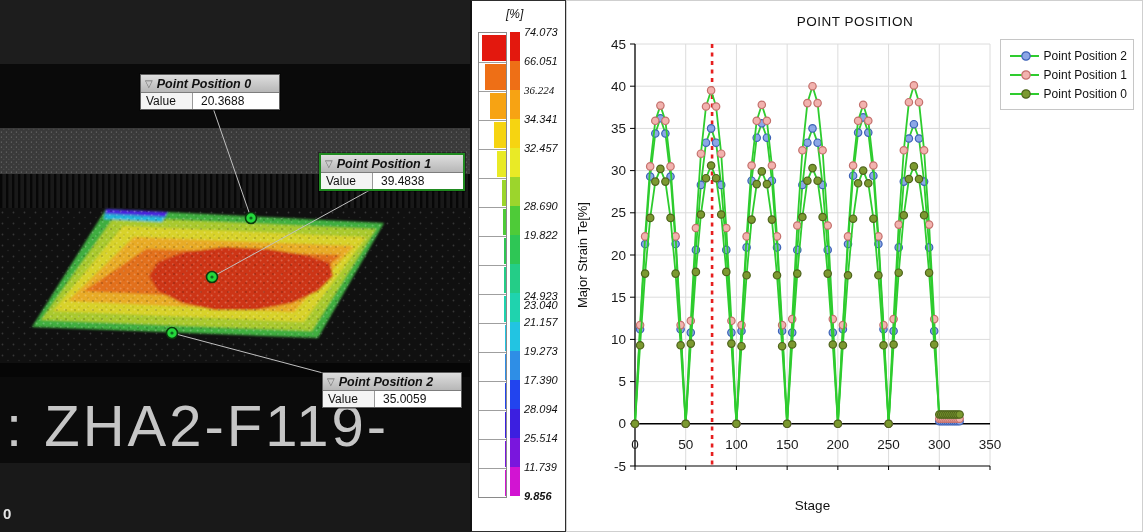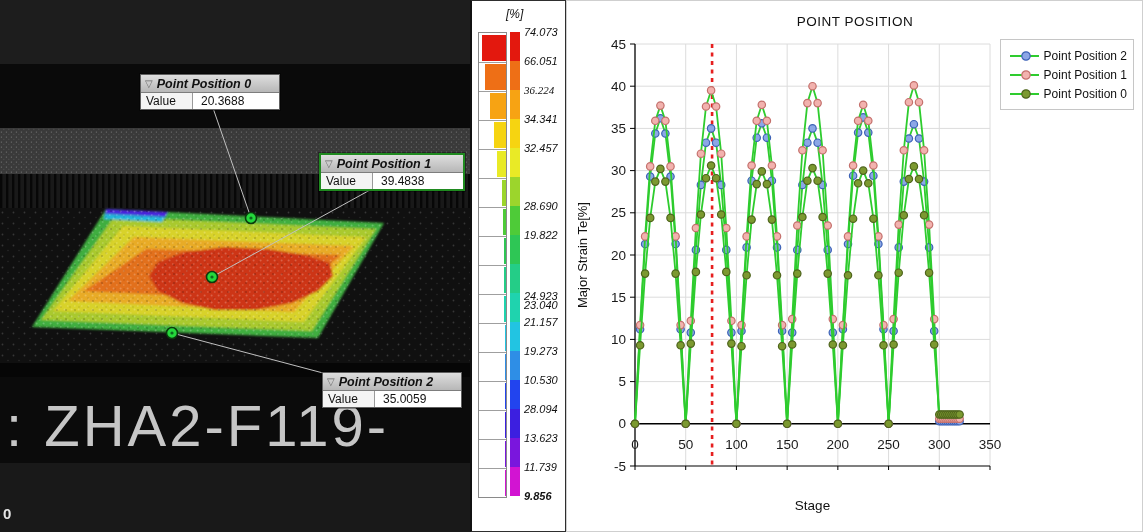--- a/index.html
+++ b/index.html
@@ -217,23 +217,23 @@
     <div class="ctick" style="top: 83px; font-family: Liberation Serif, serif;">36.224</div>
     <div class="ctick" style="top: 112px;">34.341</div>
     <div class="ctick" style="top: 141px; text-align: center;">32.457</div>
     <div class="ctick" style="top: 170px; margin-left: 48px;">30.574</div>
     <div class="ctick" style="top: 199px;">28.690</div>
     <div class="ctick" style="top: 228px;">19.822</div>
     <div class="ctick" style="top: 257px; margin-top: 32px;">24.923</div>
     <div class="ctick" style="top: 298px;">23.040</div>
     <div class="ctick" style="top: 315px;">21.157</div>
     <div class="ctick" style="top: 344px;">19.273</div>
-    <div class="ctick" style="top: 373px;">10.530</div>
+    <div class="ctick" style="top: 373px;">17.390</div>
     <div class="ctick" style="top: 402px;">28.094</div>
-    <div class="ctick" style="top: 431px;">13.623</div>
+    <div class="ctick" style="top: 431px;">25.514</div>
     <div class="ctick" style="top: 460px;">11.739</div>
     <div class="ctick" style="top: 489px; font-weight: bold;">9.856</div>
   </div>
 
 <div id="chart-panel">
   <svg id="chart-svg" width="575" height="530">
       <g>
         <line x1="118.71428571428572" y1="43" x2="118.71428571428572" y2="465" stroke="#dcdcdc" stroke-width="1"></line>
         <line x1="169.42857142857144" y1="43" x2="169.42857142857144" y2="465" stroke="#dcdcdc" stroke-width="1"></line>
         <line x1="220.14285714285714" y1="43" x2="220.14285714285714" y2="465" stroke="#dcdcdc" stroke-width="1"></line>

